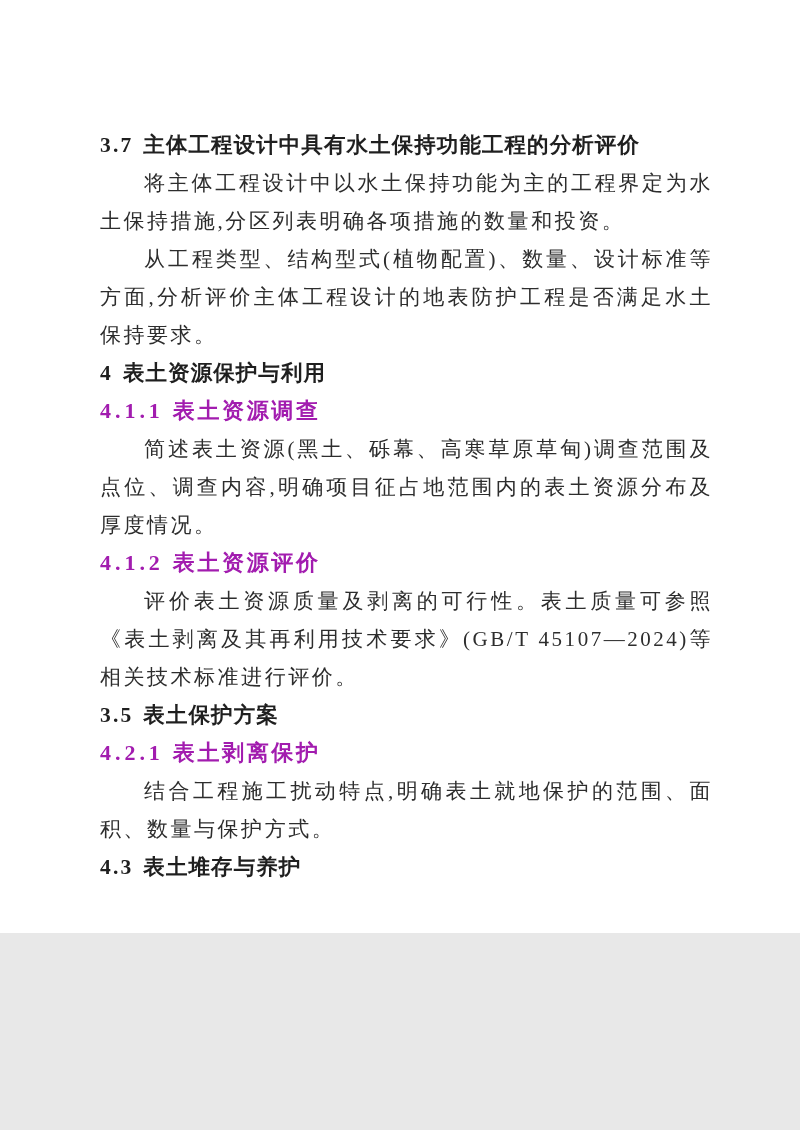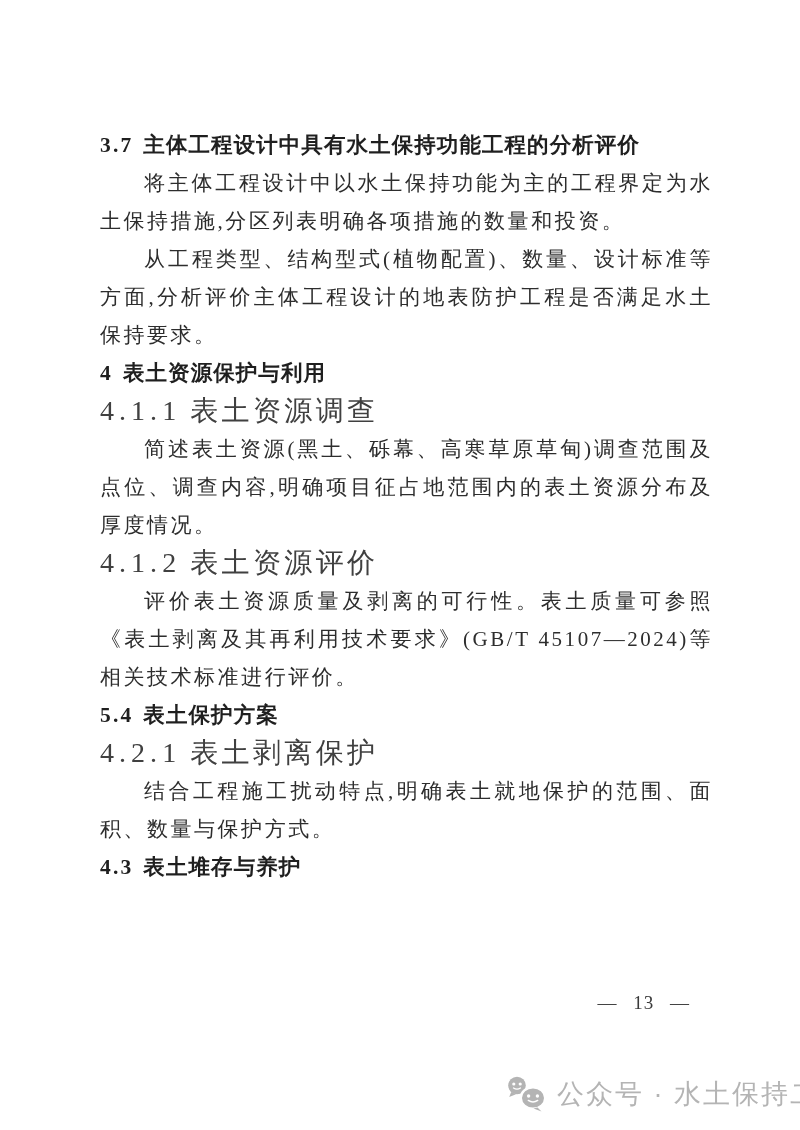--- a/index.html
+++ b/index.html
@@ -3,21 +3,21 @@
 <meta charset="utf-8">
 <style>
   html, body {
     margin: 0;
     padding: 0;
     background: #e8e8e8;
   }
   .page {
     position: relative;
     width: 800px;
-    height: 1130px;
+    height: 933px;
     margin: 0 auto;
     background: #ffffff;
     overflow: hidden;
     font-family: "Liberation Serif", "DejaVu Serif", serif;
   }
   .content {
     position: absolute;
     left: 100px;
     top: 126px;
     width: 613px;
@@ -48,24 +48,24 @@
   }
   .h-main .num {
     font-family: "Liberation Serif", "DejaVu Serif", serif;
     font-weight: 700;
     letter-spacing: 0.1em;
     margin-right: 10px;
   }
   
   .h-sub {
     font-family: "Liberation Serif", "DejaVu Serif", serif;
-    font-weight: 400;
-    font-size: 28px;
+    font-weight: 700;
+    font-size: 22px;
     line-height: 38px;
-    color: #404040;
+    color: #a21caf;
     letter-spacing: 0.12em;
     text-align: left;
   }
   .h-sub .num {
     letter-spacing: 0.18em;
     margin-right: 9px;
   }
   .page-number {
     position: absolute;
     top: 992px;
@@ -110,21 +110,21 @@
 
 
     <h3 class="h-sub"><span class="num">4.1.1</span><span class="ttl">表土资源调查</span></h3>
 
     <p class="para">简述表土资源(黑土、砾幕、高寒草原草甸)调查范围及点位、调查内容,明确项目征占地范围内的表土资源分布及厚度情况。</p>
 
     <h3 class="h-sub"><span class="num">4.1.2</span><span class="ttl">表土资源评价</span></h3>
 
     <p class="para">评价表土资源质量及剥离的可行性。表土质量可参照《表土剥离及其再利用技术要求》(GB/T 45107—2024)等相关技术标准进行评价。</p>
 
-    <h2 class="h-main"><span class="num">5.4</span><span class="ttl">表土保护方案</span></h2>
+    <h2 class="h-main"><span class="num">3.5</span><span class="ttl">表土保护方案</span></h2>
 
     <h3 class="h-sub"><span class="num">4.2.1</span><span class="ttl">表土剥离保护</span></h3>
 
 
 
     <p class="para">结合工程施工扰动特点,明确表土就地保护的范围、面积、数量与保护方式。</p>
 
     <h2 class="h-main"><span class="num">4.3</span><span class="ttl">表土堆存与养护</span></h2>
 
   </div>

